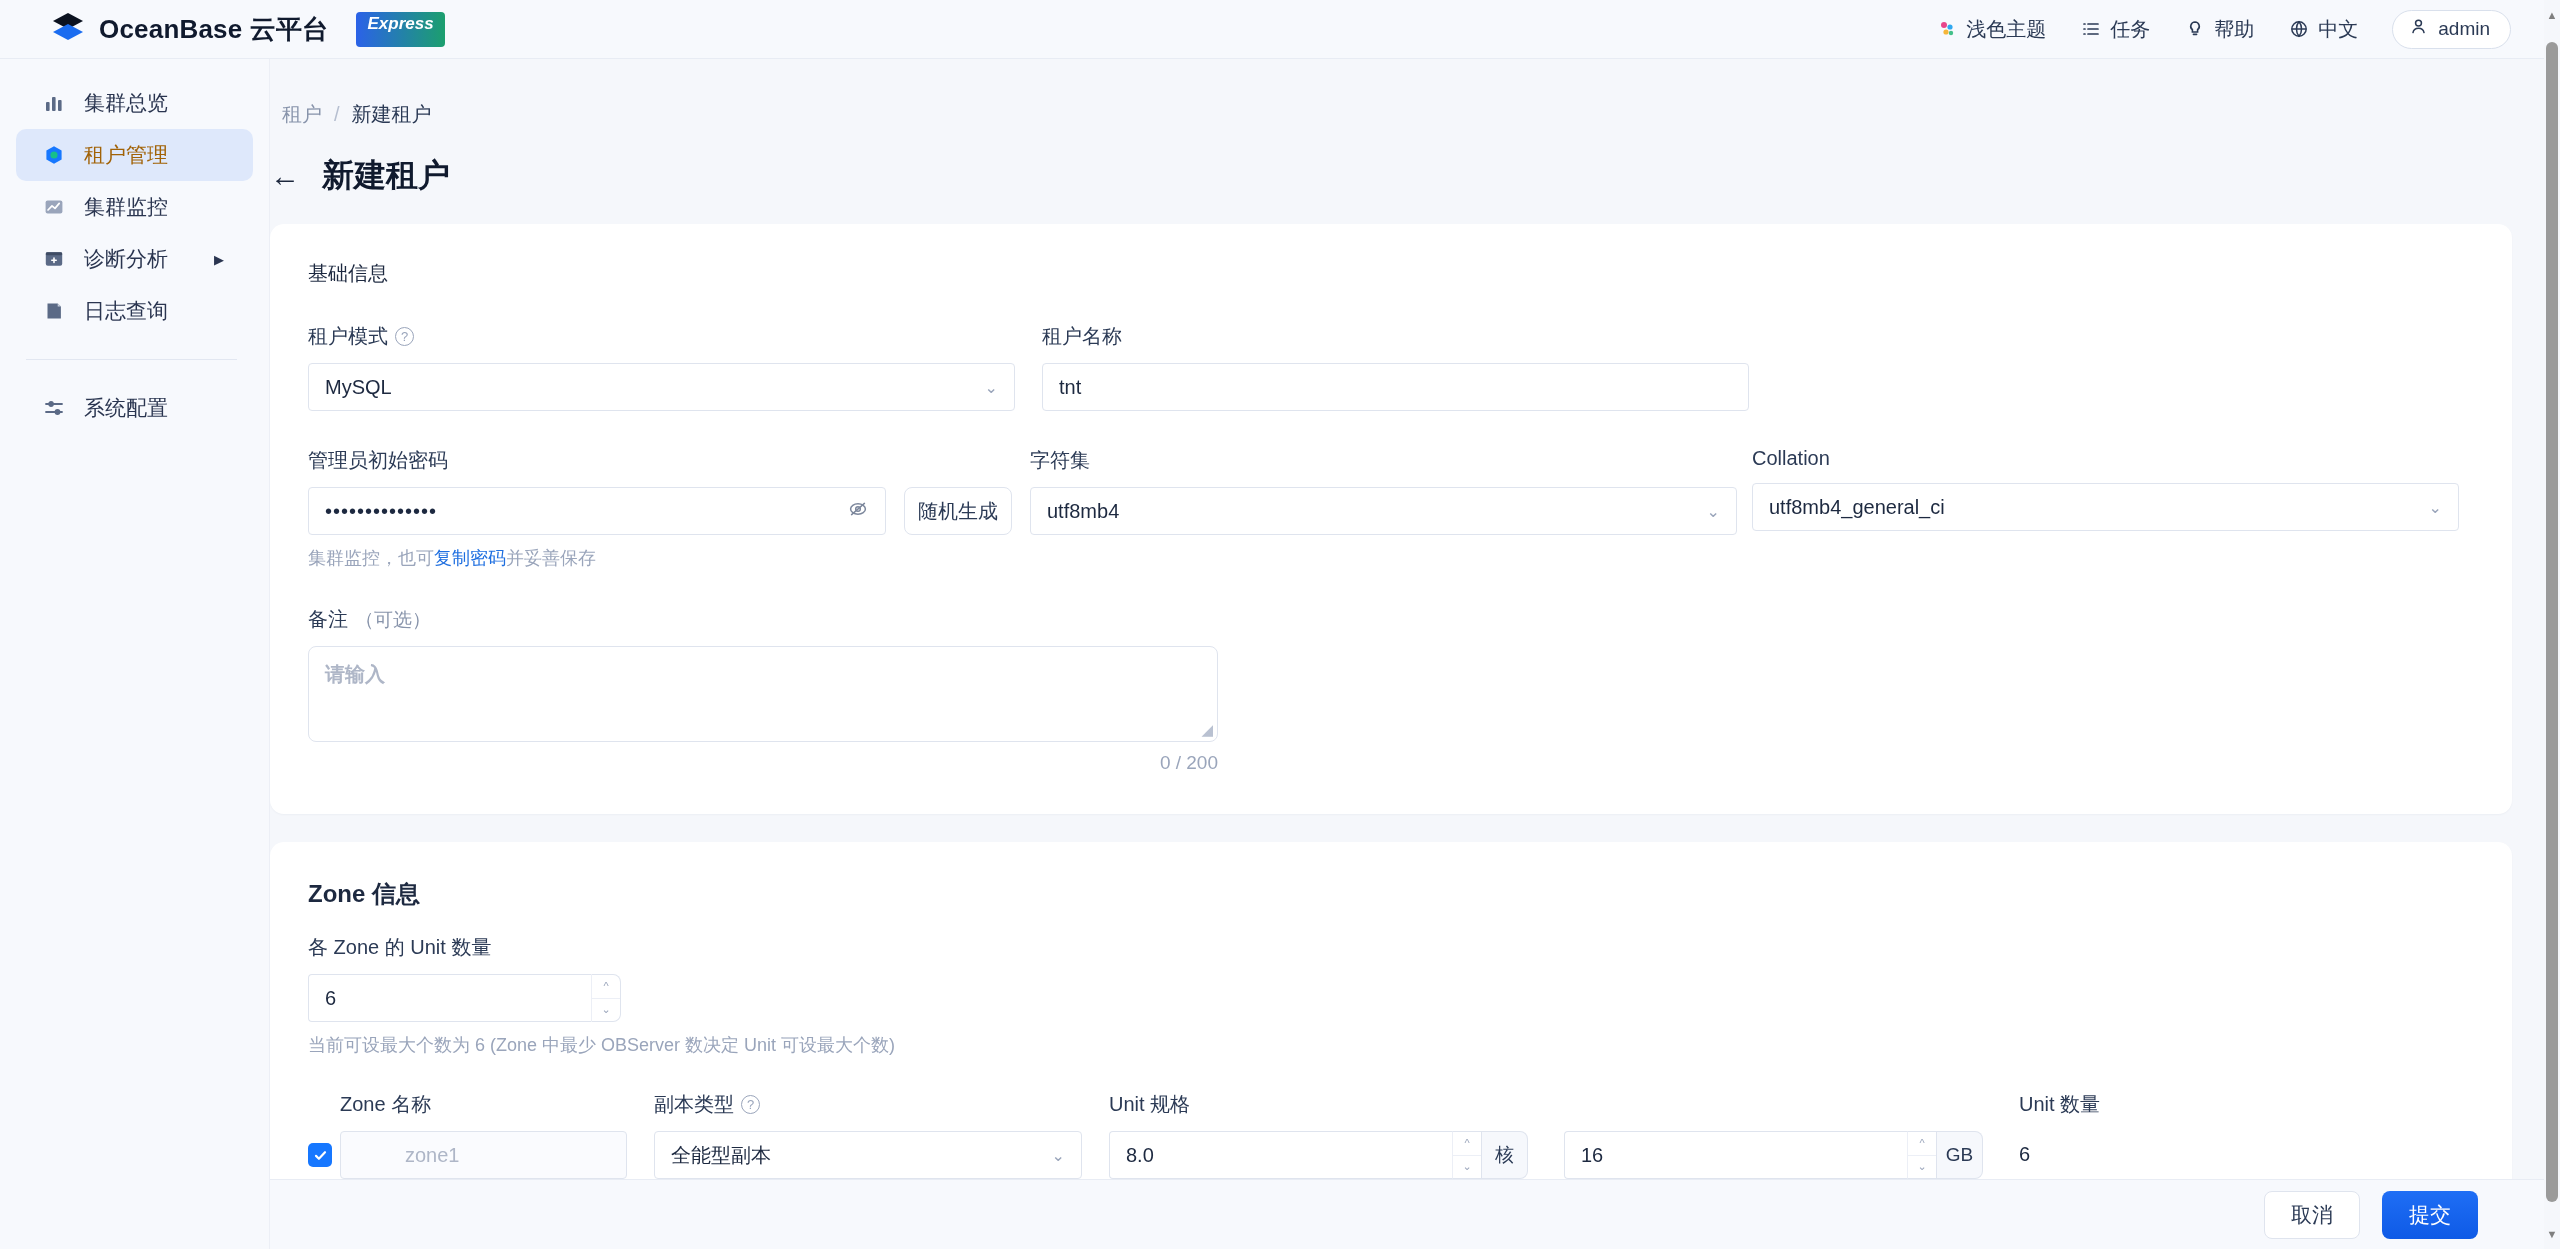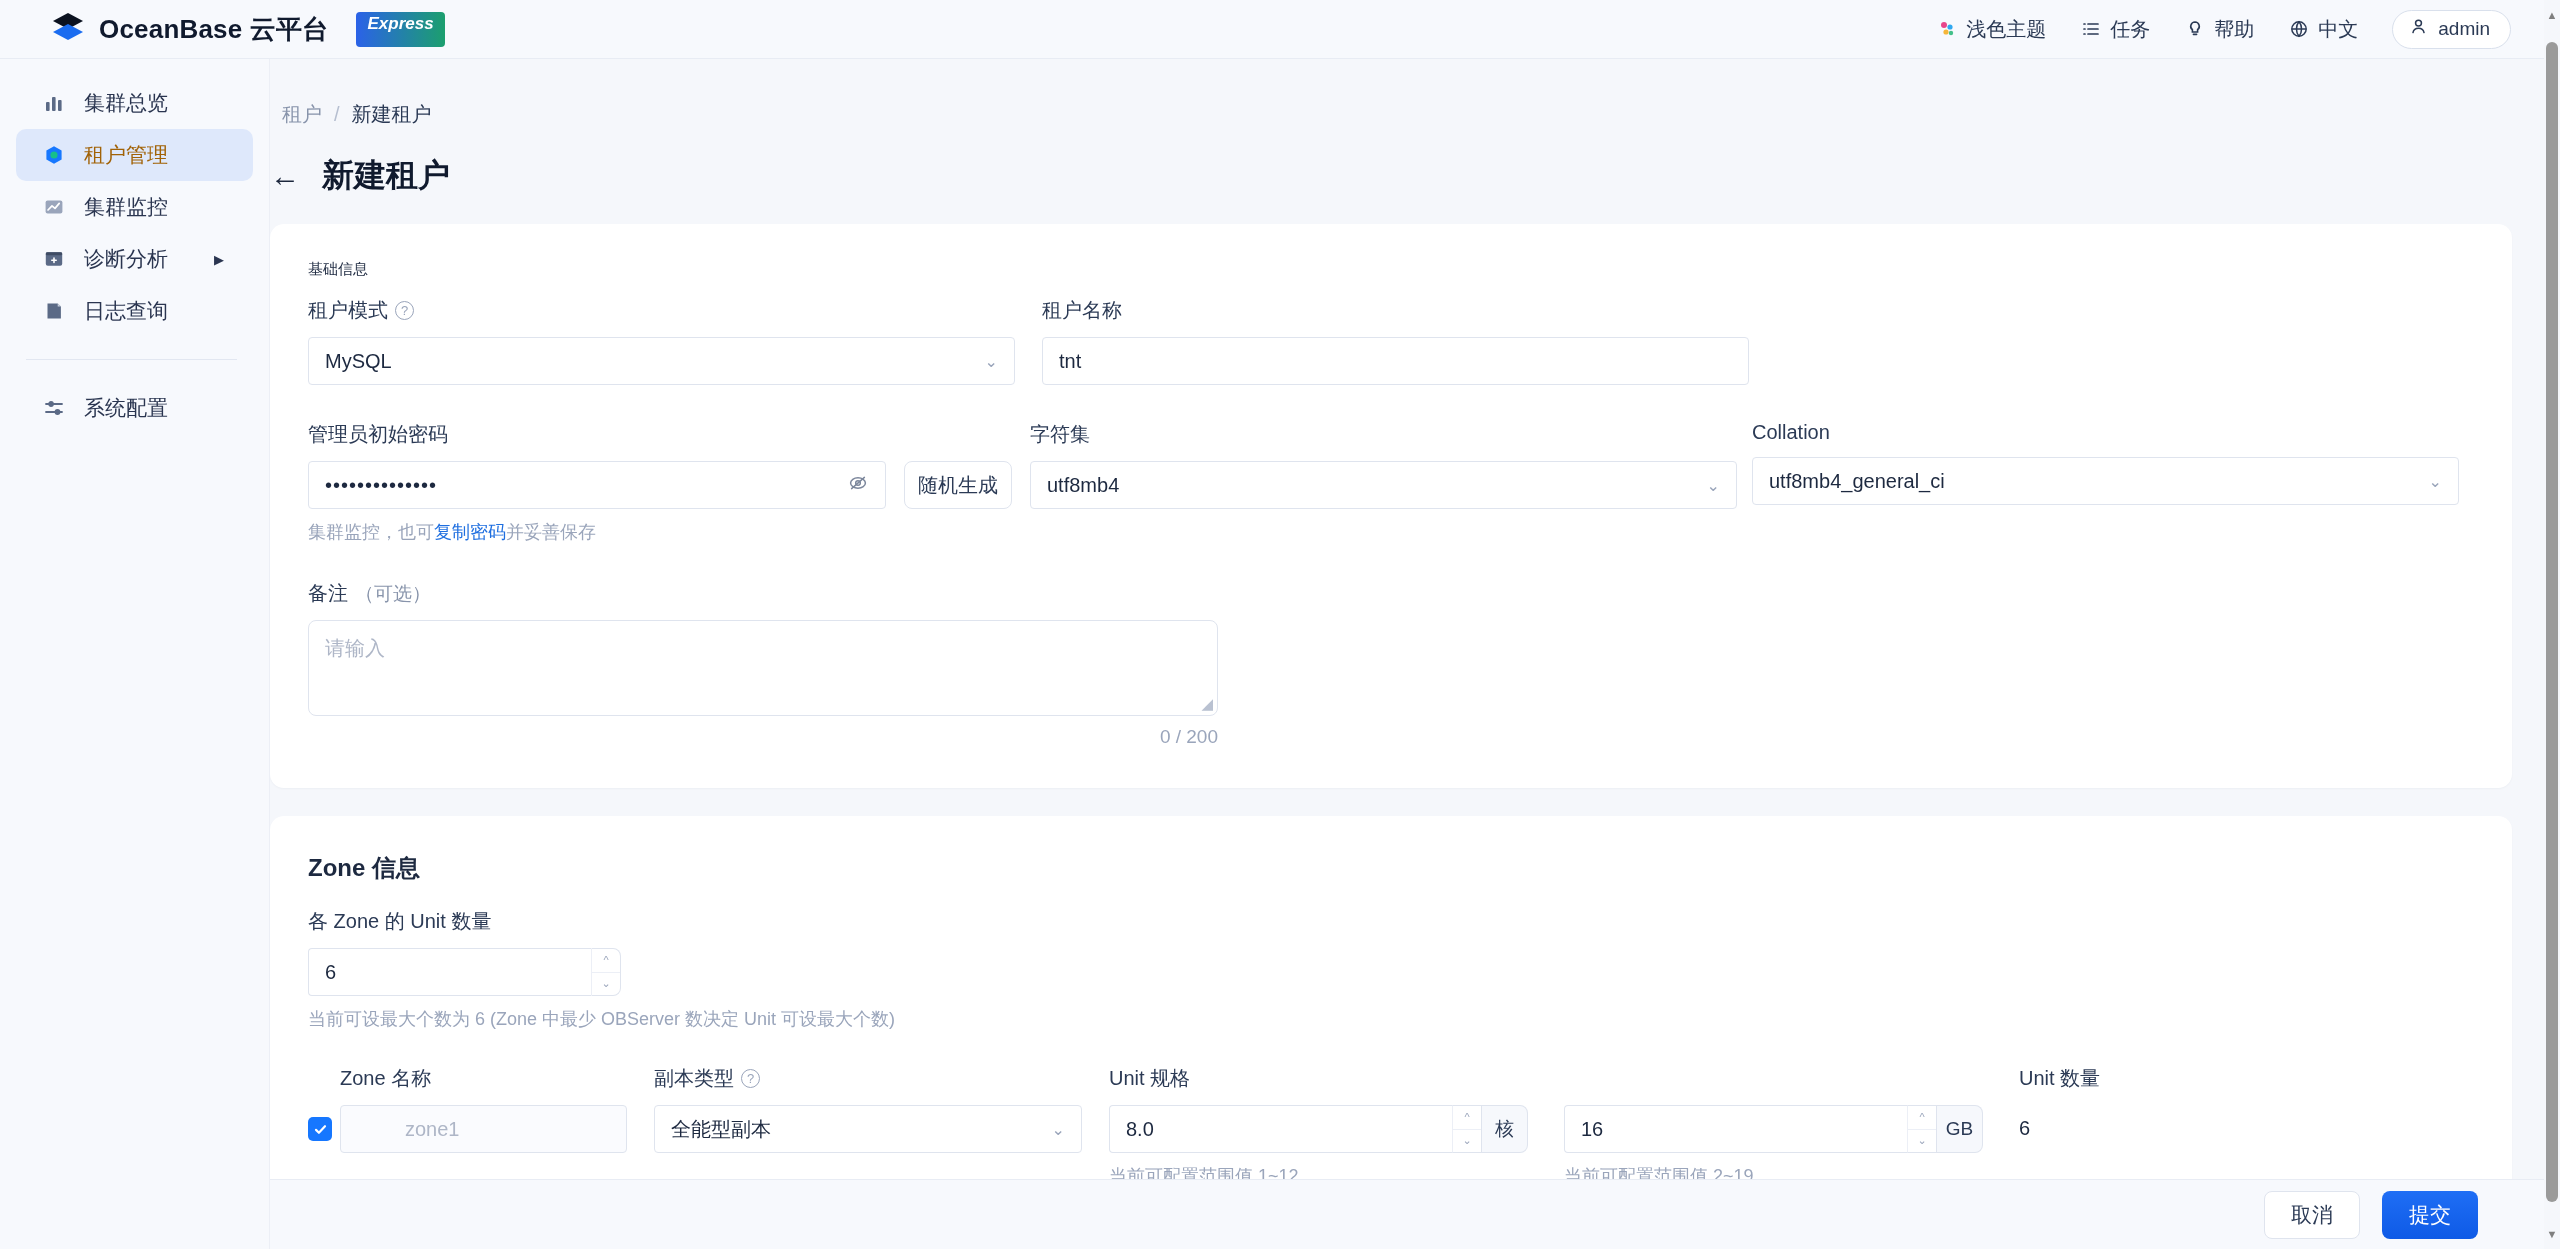--- a/index.html
+++ b/index.html
@@ -77,21 +77,21 @@
   .bc-cur { color: #2b3a55; }
   .page-head { display: flex; align-items: center; gap: 22px; margin-top: 26px; }
   .back-arrow { font-size: 30px; color: #1b263c; cursor: pointer; line-height: 1; font-weight: 300; }
   .page-title { font-size: 32px; font-weight: bold; color: #101a2e; }
 
   .card {
     background: #fff; border-radius: 14px; margin-top: 26px;
     padding: 36px 38px 40px 38px; width: 2242px;
     box-shadow: 0 1px 2px rgba(30,45,80,.04);
   }
-  .sec-title { font-size: 15px; color: #1d2940; margin-bottom: 18px; }
+  .sec-title { font-size: 20px; color: #1d2940; margin-bottom: 36px; }
   .sec-title.big { font-size: 24px; font-weight: bold; }
 
   .field-label {
     font-size: 20px; color: #2b3a55; margin-bottom: 13px;
     display: flex; align-items: center; gap: 7px;
   }
   .opt { color: #8894ab; font-size: 19px; }
   .qmark {
     display: inline-flex; align-items: center; justify-content: center;
     width: 19px; height: 19px; border-radius: 50%;
@@ -116,20 +116,21 @@
     height: 48px; min-width: 108px; border: 1px solid #dfe4ee; border-radius: 8px;
     background: #fff; font-size: 20px; color: #2b3a55;
     display: flex; align-items: center; justify-content: center; cursor: pointer; text-align: center;
   }
 
   .ta-wrap { width: 910px; }
   .ta {
     width: 910px; height: 96px; border: 1px solid #dfe4ee; border-radius: 8px;
     background: #fff; padding: 14px 16px; font-size: 20px; color: #aeb6c7;
     position: relative;
+    font-weight: bold;
   }
   .ta-grip { position: absolute; right: 4px; bottom: 2px; color: #b9c1d1; font-size: 15px; }
   .ta-count { text-align: right; font-size: 19px; color: #9aa5bb; margin-top: 10px; width: 910px; }
 
   
   .stepper { display: flex; align-items: stretch; }
   .stepper .inp { border-top-right-radius: 0; border-bottom-right-radius: 0; border-right: none; }
   .spin {
     width: 30px; border: 1px solid #dfe4ee; border-left: 1px solid #eceff6;
     border-top-right-radius: 8px; border-bottom-right-radius: 8px;

